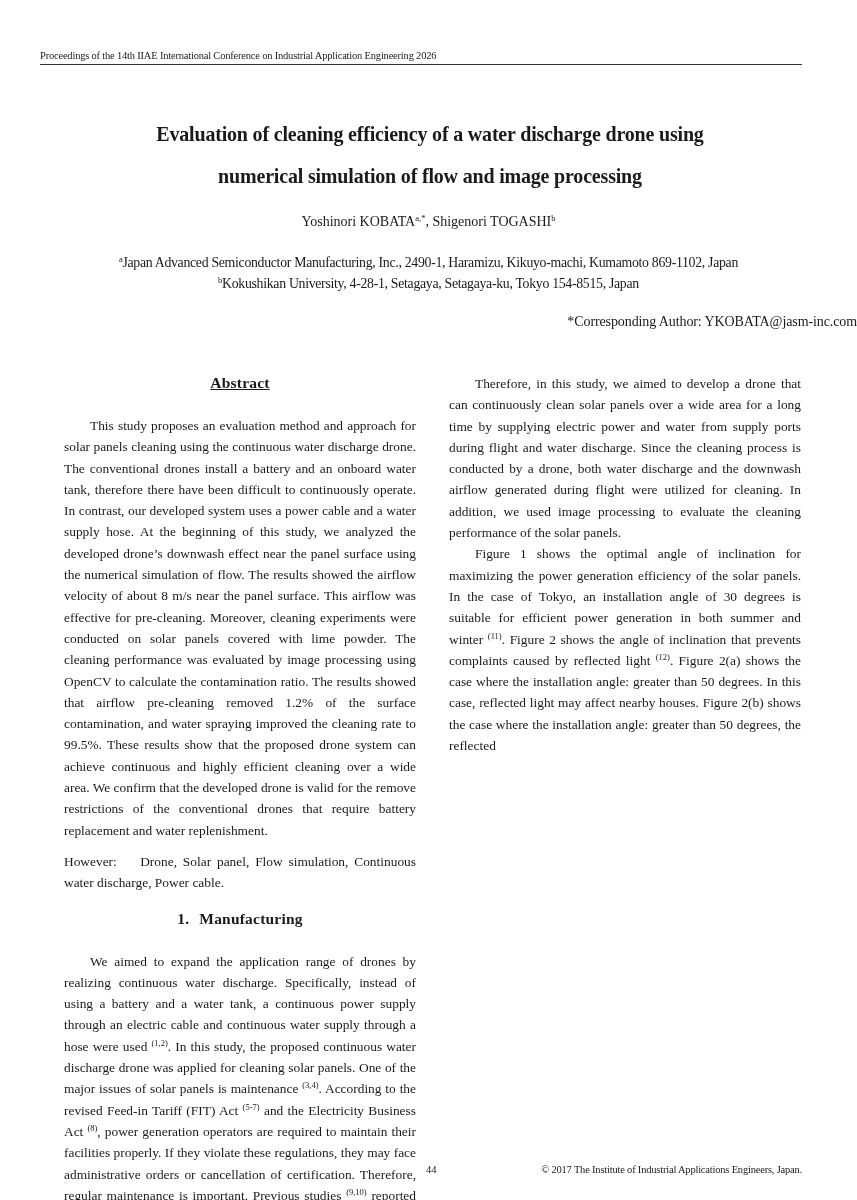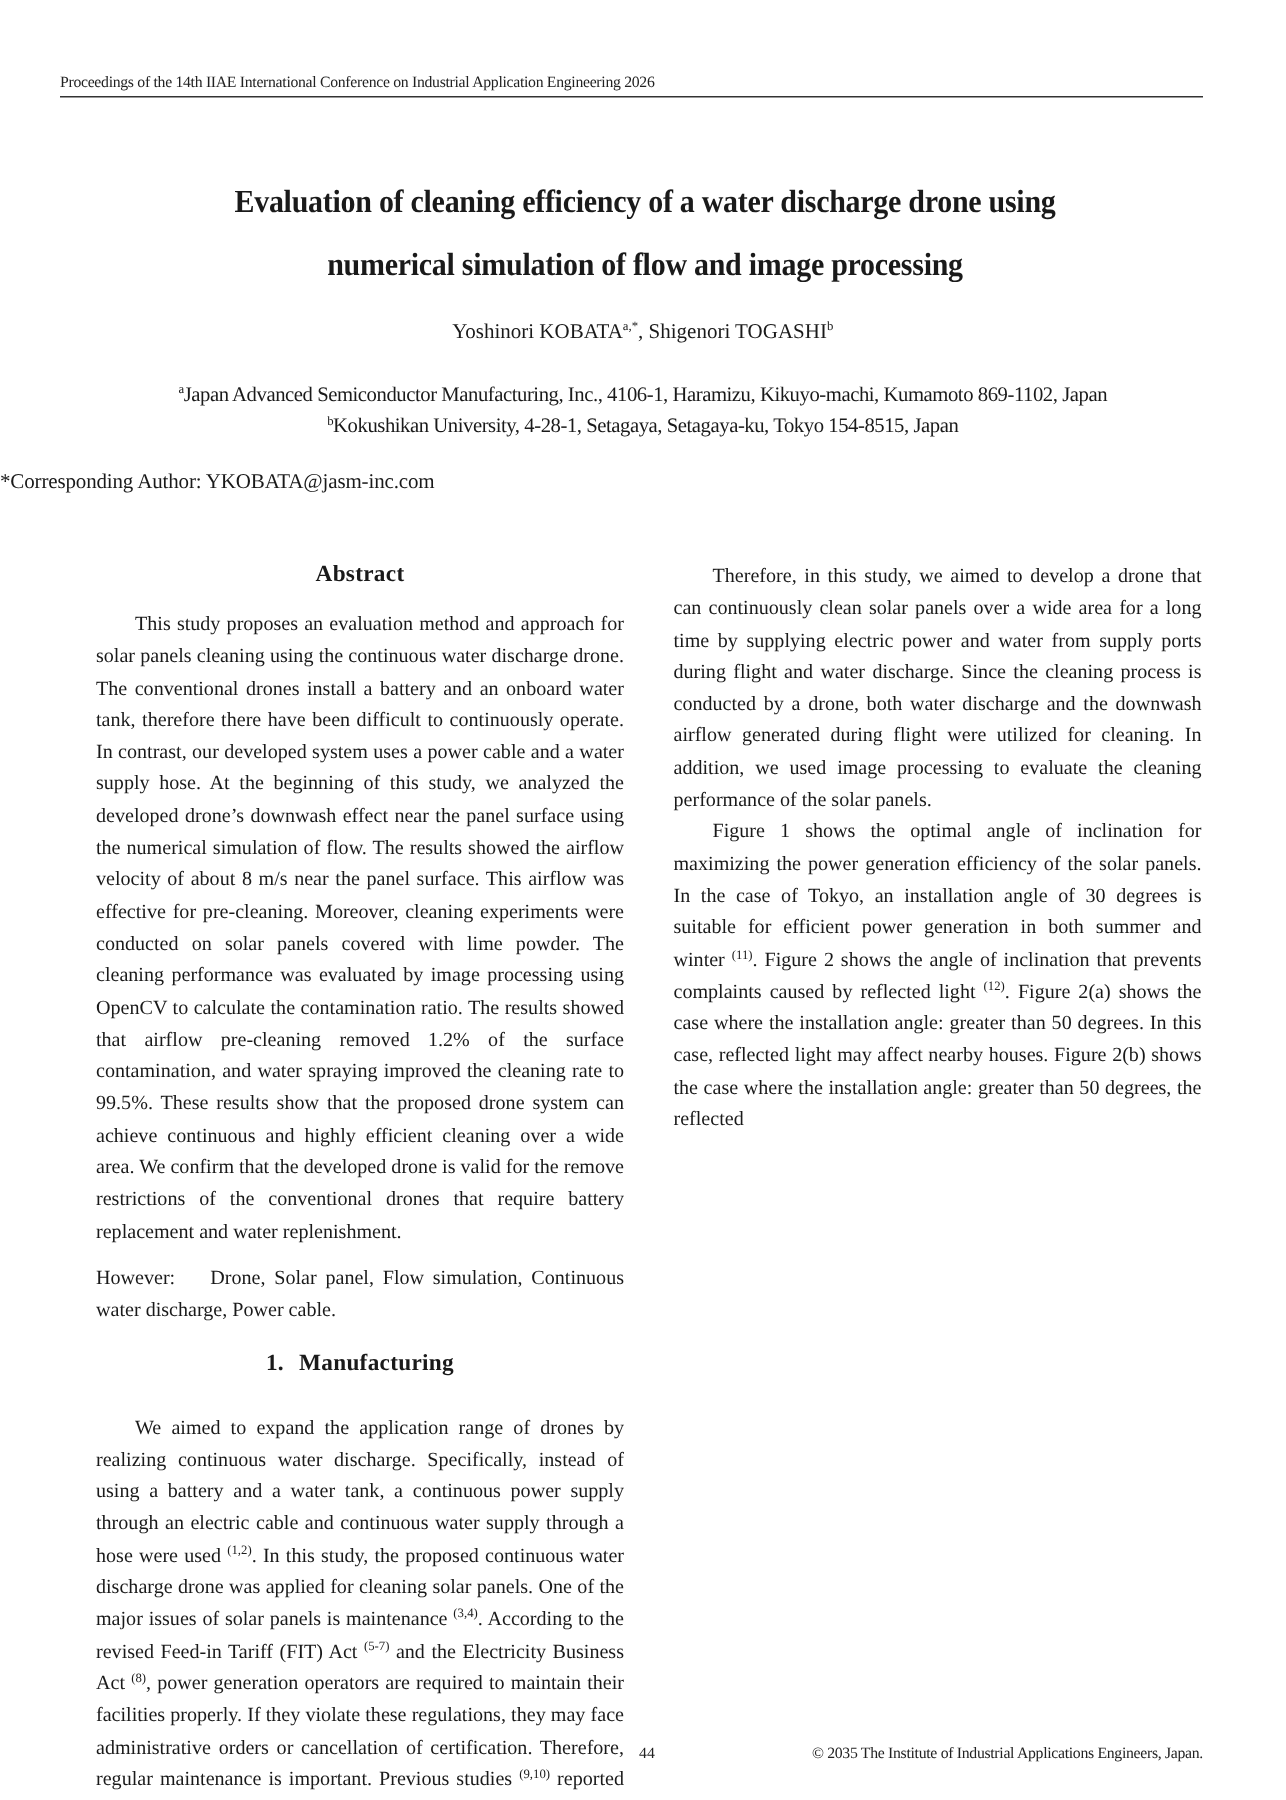--- a/index.html
+++ b/index.html
@@ -19,37 +19,37 @@
     }
     .authors {
       position: absolute; left: 0; top: 213px; width: 857px; text-align: center;
       font-size: 14px; line-height: 18px;
     }
     .affils {
       position: absolute; left: 0; top: 252px; width: 857px; text-align: center;
       font-size: 13.8px; line-height: 21px; letter-spacing: -0.3px;
     }
     .corresponding {
-      position: absolute; left: 0; top: 312px; width: 857px; text-align: left;
+      position: absolute; left: 0; top: 312px; width: 857px; text-align: right;
       font-size: 14px; line-height: 20px; letter-spacing: -0.1px;
     }
     sup { font-size: 8.5px; line-height: 0; vertical-align: 5px; }
     .col {
       position: absolute; top: 373px; width: 352px;
       font-size: 13.4px; line-height: 21.3px; text-align: justify;
     }
     .col-left { left: 64px; }
     .col-right { left: 449px; }
     .col p { margin: 0; }
     .indent { text-indent: 26px; }
     .sec-head {
       text-align: center; font-weight: bold; font-size: 15.5px; line-height: 20px;
       letter-spacing: 0.2px;
     }
-    .abstract-head { margin: 0 0 12px 0; }
+    .abstract-head { margin: 0 0 22px 0; text-decoration: underline; }
     .intro-head { margin: 15px 0 22px 0; }
     .keywords { margin-top: 10px !important; }
     .kw-label { font-weight: normal; }
     .sec2-head { text-align: left; margin: 23px 0 24px 0; font-size: 16.5px; padding-left: 3px; }
     .sec2-head .num { margin-right: 8px; }
     .intro-head .num { margin-right: 10px; }
     .footer {
       position: absolute; top: 1164px; left: 40px; width: 762px;
       font-size: 10.5px; color: #222; line-height: 12px;
     }
@@ -65,21 +65,21 @@
 <div class="title">
   <div>Evaluation of cleaning efficiency of a water discharge drone using</div>
   <div>numerical simulation of flow and image processing</div>
 </div>
 
 <div class="authors">
   <span>Yoshinori KOBATA</span><sup>a,*</sup><span>, </span><span>Shigenori TOGASHI</span><sup>b</sup>
 </div>
 
 <div class="affils">
-  <div><sup>a</sup><span>Japan Advanced Semiconductor Manufacturing, Inc., 4106-1, Haramizu, Kikuyo-machi, Kumamoto 869-1102, Japan</span></div>
+  <div><sup>a</sup><span>Japan Advanced Semiconductor Manufacturing, Inc., 2490-1, Haramizu, Kikuyo-machi, Kumamoto 869-1102, Japan</span></div>
   <div><sup>b</sup><span>Kokushikan University, 4-28-1, Setagaya, Setagaya-ku, Tokyo 154-8515, Japan</span></div>
 </div>
 
 <div class="corresponding">*Corresponding Author: YKOBATA@jasm-inc.com</div>
 
 <div class="col col-left">
   <div class="sec-head abstract-head">Abstract</div>
   <p class="indent">This study proposes an evaluation method and approach for solar panels cleaning using the continuous water discharge drone. The conventional drones install a battery and an onboard water tank, therefore there have been difficult to continuously operate. In contrast, our developed system uses a power cable and a water supply hose. At the beginning of this study, we analyzed the developed drone’s downwash effect near the panel surface using the numerical simulation of flow. The results showed the airflow velocity of about 8 m/s near the panel surface. This airflow was effective for pre-cleaning. Moreover, cleaning experiments were conducted on solar panels covered with lime powder. The cleaning performance was evaluated by image processing using OpenCV to calculate the contamination ratio. The results showed that airflow pre-cleaning removed 1.2% of the surface contamination, and water spraying improved the cleaning rate to 99.5%. These results show that the proposed drone system can achieve continuous and highly efficient cleaning over a wide area. We confirm that the developed drone is valid for the remove restrictions of the conventional drones that require battery replacement and water replenishment.</p>
   <p class="keywords"><span class="kw-label">However:</span>&nbsp;&nbsp;&nbsp;&nbsp;<span>Drone, Solar panel, Flow simulation, Continuous water discharge, Power cable.</span></p>
   <div class="sec-head intro-head"><span class="num">1.</span><span>Manufacturing</span></div>
@@ -87,14 +87,14 @@
 </div>
 
 <div class="col col-right" id="rightcol">
   <p class="indent">Therefore, in this study, we aimed to develop a drone that can continuously clean solar panels over a wide area for a long time by supplying electric power and water from supply ports during flight and water discharge. Since the cleaning process is conducted by a drone, both water discharge and the downwash airflow generated during flight were utilized for cleaning. In addition, we used image processing to evaluate the cleaning performance of the solar panels.</p>
   <p class="indent"><span>Figure 1 shows the optimal angle of inclination for maximizing the power generation efficiency of the solar panels. In the case of Tokyo, an installation angle of 30 degrees is suitable for efficient power generation in both summer and winter </span><sup>(11)</sup><span>. Figure 2 shows the angle of inclination that prevents complaints caused by reflected light </span><sup>(12)</sup><span>. Figure 2(a) shows the case where the installation angle: greater than 50 degrees. In this case, reflected light may affect nearby houses. Figure 2(b) shows the case where the installation angle: greater than 50 degrees, the reflected</span></p>
 </div>
 
 <div class="footer">
   <span class="doi">DOI: 10.12792/iciae2026.010</span>
   <span class="pageno">44</span>
-  <span class="copyright">© 2035 The Institute of Industrial Applications Engineers, Japan.</span>
+  <span class="copyright">© 2017 The Institute of Industrial Applications Engineers, Japan.</span>
 </div>
 
 </body></html>

